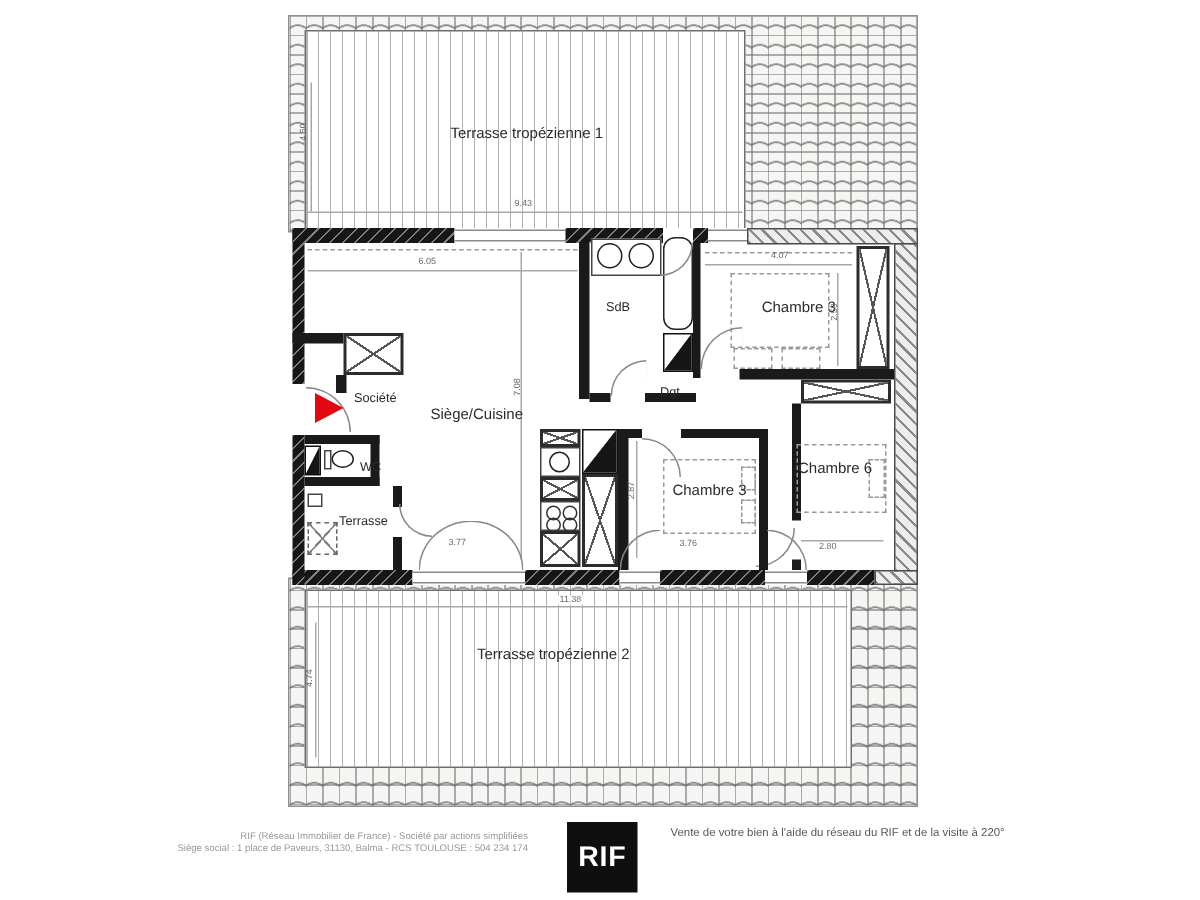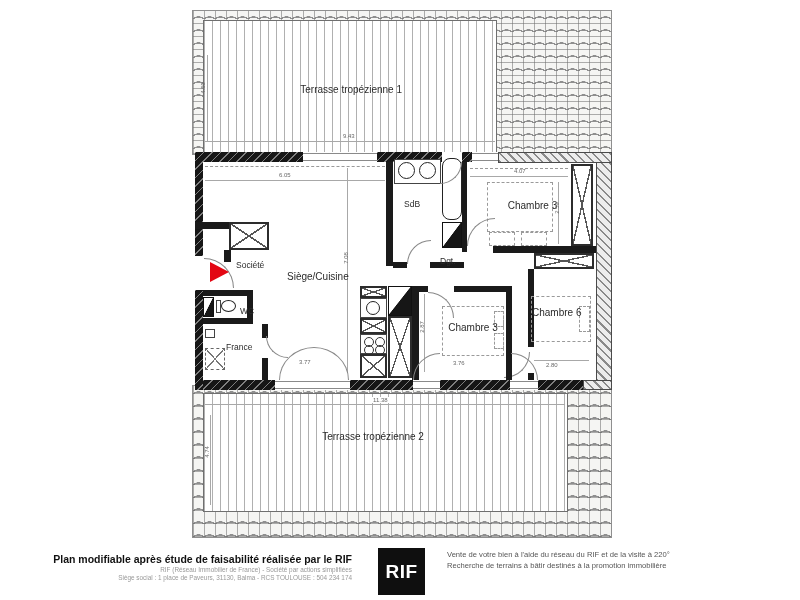--- a/index.html
+++ b/index.html
@@ -71,21 +71,21 @@
   <div class="abs tiles" style="left:192px;top:10px;width:420px;height:145px;"></div>
   <div class="abs deck" style="left:203px;top:20px;width:294px;height:133px;"></div>
   <div class="abs roomlabel" style="left:292px;top:84px;width:110px;text-align:right;">Terrasse tropézienne 1</div>
   <div class="abs dline" style="left:205px;top:141px;width:290px;height:1px;"></div>
   <div class="abs dim" style="left:343px;top:133px;">9.43</div>
   <div class="abs dline" style="left:207px;top:55px;width:1px;height:86px;"></div>
   <div class="abs dim v" style="left:197px;top:85px;">4.50</div>
 
   <div class="abs tiles" style="left:192px;top:385px;width:420px;height:153px;"></div>
   <div class="abs deck" style="left:203px;top:393px;width:365px;height:119px;"></div>
-  <div class="abs roomlabel" style="left:318px;top:431px;width:110px;text-align:center;">Terrasse tropézienne 2</div>
+  <div class="abs roomlabel" style="left:318px;top:431px;width:110px;text-align:left;">Terrasse tropézienne 2</div>
   <div class="abs dline" style="left:205px;top:404px;width:360px;height:1px;"></div>
   <div class="abs dim" style="left:371px;top:397px;background:#fff;padding:0 2px;">11.38</div>
   <div class="abs dline" style="left:210px;top:415px;width:1px;height:90px;"></div>
   <div class="abs dim v" style="left:201px;top:449px;">4.74</div>
 
   <div class="abs" style="left:195px;top:152px;width:417px;height:238px;background:#fff;"></div>
 
   <div class="abs wallblack" style="left:195px;top:152px;width:108px;height:10px;"></div>
   <div class="abs glaz" style="left:303px;top:153px;width:74px;height:8px;"></div>
   <div class="abs wallblack" style="left:377px;top:152px;width:65px;height:10px;"></div>
@@ -118,21 +118,21 @@
   <div class="abs shaft" style="left:203px;top:297px;width:11px;height:20px;"></div>
   <div class="abs tinybox" style="left:216px;top:300px;width:5px;height:13px;"></div>
   <div class="abs bowl" style="left:221px;top:300px;width:15px;height:12px;"></div>
   <div class="abs roomlabel sm" style="left:240px;top:306px;">WC</div>
 
   <div class="abs iwall" style="left:262px;top:324px;width:6px;height:14px;"></div>
   <div class="abs iwall" style="left:262px;top:358px;width:6px;height:22px;"></div>
   <div class="abs arc bl" style="left:266px;top:336px;width:22px;height:22px;"></div>
   <div class="abs tinybox" style="left:205px;top:329px;width:10px;height:9px;"></div>
   <div class="abs xdash" style="left:205px;top:348px;width:20px;height:22px;"></div>
-  <div class="abs roomlabel sm" style="left:226px;top:342px;">France</div>
+  <div class="abs roomlabel sm" style="left:226px;top:342px;">Terrasse</div>
 
   <div class="abs dashline" style="left:205px;top:166px;width:180px;height:1px;"></div>
   <div class="abs dline" style="left:205px;top:180px;width:180px;height:1px;"></div>
   <div class="abs dim" style="left:279px;top:172px;">6.05</div>
   <div class="abs dline" style="left:347px;top:168px;width:1px;height:205px;"></div>
   <div class="abs dim v" style="left:340px;top:255px;">7.08</div>
   <div class="abs roomlabel" style="left:287px;top:271px;">Siège/Cuisine</div>
   <div class="abs dim" style="left:299px;top:359px;">3.77</div>
 
   <div class="abs xbox" style="left:360px;top:286px;width:27px;height:12px;"></div>
@@ -199,23 +199,21 @@
   <div class="abs dim" style="left:453px;top:360px;">3.76</div>
   <div class="abs dline" style="left:424px;top:294px;width:1px;height:78px;"></div>
   <div class="abs dim v" style="left:416px;top:324px;">2.87</div>
 
   <div class="abs arc tl" style="left:279px;top:347px;width:35px;height:33px;"></div>
   <div class="abs arc tr" style="left:314px;top:347px;width:35px;height:33px;"></div>
   <div class="abs arc tl" style="left:413px;top:353px;width:27px;height:27px;"></div>
   <div class="abs arc tr" style="left:511px;top:353px;width:27px;height:27px;"></div>
 
   <div class="footleft">
-    <div class="foot-bold">Plan modifiable après étude de faisabilité réalisée par le RIF</div>
     <div class="foot-small">RIF (Réseau Immobilier de France) - Société par actions simplifiées</div>
     <div class="foot-small">Siège social : 1 place de Paveurs, 31130, Balma - RCS TOULOUSE : 504 234 174</div>
   </div>
   <div class="abs logo" style="left:378px;top:548px;width:47px;height:47px;">RIF</div>
   <div class="footright">
     <div class="foot-svc">Vente de votre bien à l'aide du réseau du RIF et de la visite à 220°</div>
-    <div class="foot-svc">Recherche de terrains à bâtir destinés à la promotion immobilière</div>
   </div>
 
 </div>
 
 </body></html>

